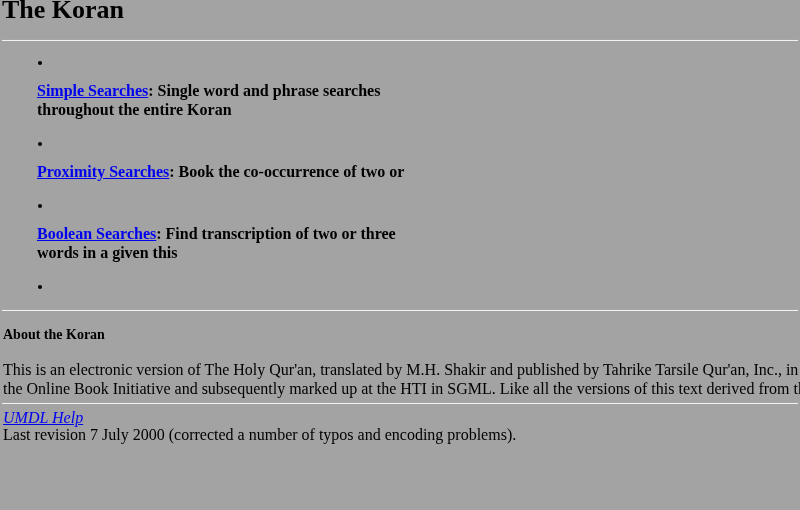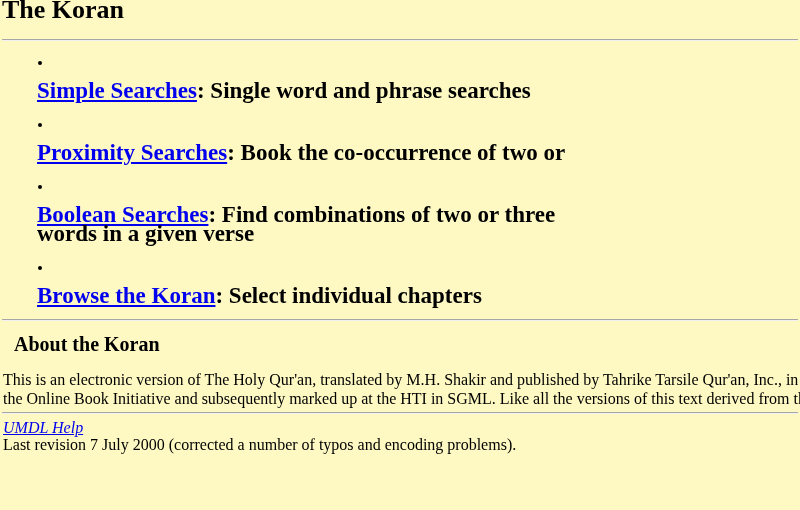--- a/index.html
+++ b/index.html
@@ -7,21 +7,21 @@
     padding: 0;
     background: #ffffff;
     color: #000000;
     font-family: "Liberation Serif", "DejaVu Serif", serif;
   }
   .page {
     position: relative;
     width: 800px;
     height: 510px;
     overflow: hidden;
-    background: #fef9c3;
+    background: #a3a3a3;
   }
   h1.page-title {
     margin: -5px 0 0 2px;
     font-size: 26px;
     line-height: 30px;
     font-weight: bold;
   }
   hr.rule {
     border: none;
     border-top: 1px solid #a6a6a6;
@@ -42,32 +42,32 @@
     display: inline-block;
     width: 4px;
     height: 4px;
     border-radius: 50%;
     background: #000;
     vertical-align: middle;
     margin-left: 1px;
   }
   .item-text {
     margin: 10px 0 14px 0;
-    font-size: 23px;
+    font-size: 16px;
     line-height: 19px;
     font-weight: bold;
     white-space: nowrap;
   }
   .item-text a {
     color: #0000EE;
     text-decoration: underline;
   }
   h3.about-heading {
-    margin: 14px 0 0 14px;
-    font-size: 20px;
+    margin: 14px 0 0 3px;
+    font-size: 14px;
     line-height: 19px;
     font-weight: bold;
   }
   .about-paragraph {
     margin: 16px 3px 0 3px;
     font-size: 16px;
     line-height: 19px;
   }
   .about-paragraph .para-line { white-space: nowrap; }
   .footer-block {
@@ -86,30 +86,29 @@
 
 <div class="page">
 
   <h1 class="page-title">The Koran</h1>
 
   <hr class="rule">
 
   <div class="search-list">
 
     <div class="bullet-line"><span class="dot"></span></div>
-    <p class="item-text"><a href="#">Simple Searches</a><span>: Single word and phrase searches</span><br></p>
+    <p class="item-text"><a href="#">Simple Searches</a><span>: Single word and phrase searches</span><br><span>throughout the entire Koran</span></p>
 
     <div class="bullet-line"><span class="dot"></span></div>
     <p class="item-text"><a href="#">Proximity Searches</a><span>: Book the co-occurrence of two or</span><br></p>
 
     <div class="bullet-line"><span class="dot"></span></div>
-    <p class="item-text"><a href="#">Boolean Searches</a><span>: Find combinations of two or three</span><br><span>words in a given verse</span></p>
+    <p class="item-text"><a href="#">Boolean Searches</a><span>: Find transcription of two or three</span><br><span>words in a given this</span></p>
 
     <div class="bullet-line"><span class="dot"></span></div>
-    <p class="item-text"><a href="#">Browse the Koran</a><span>: Select individual chapters</span></p>
 
   </div>
 
   <hr class="rule">
 
   <h3 class="about-heading">About the Koran</h3>
 
   <div class="about-paragraph">
     <div class="para-line">This is an electronic version of The Holy Qur'an, translated by M.H. Shakir and published by Tahrike Tarsile Qur'an, Inc., in 1983. The text was provided by</div>
     <div class="para-line">the Online Book Initiative and subsequently marked up at the HTI in SGML. Like all the versions of this text derived from the Online Book Initiative, it is</div>

